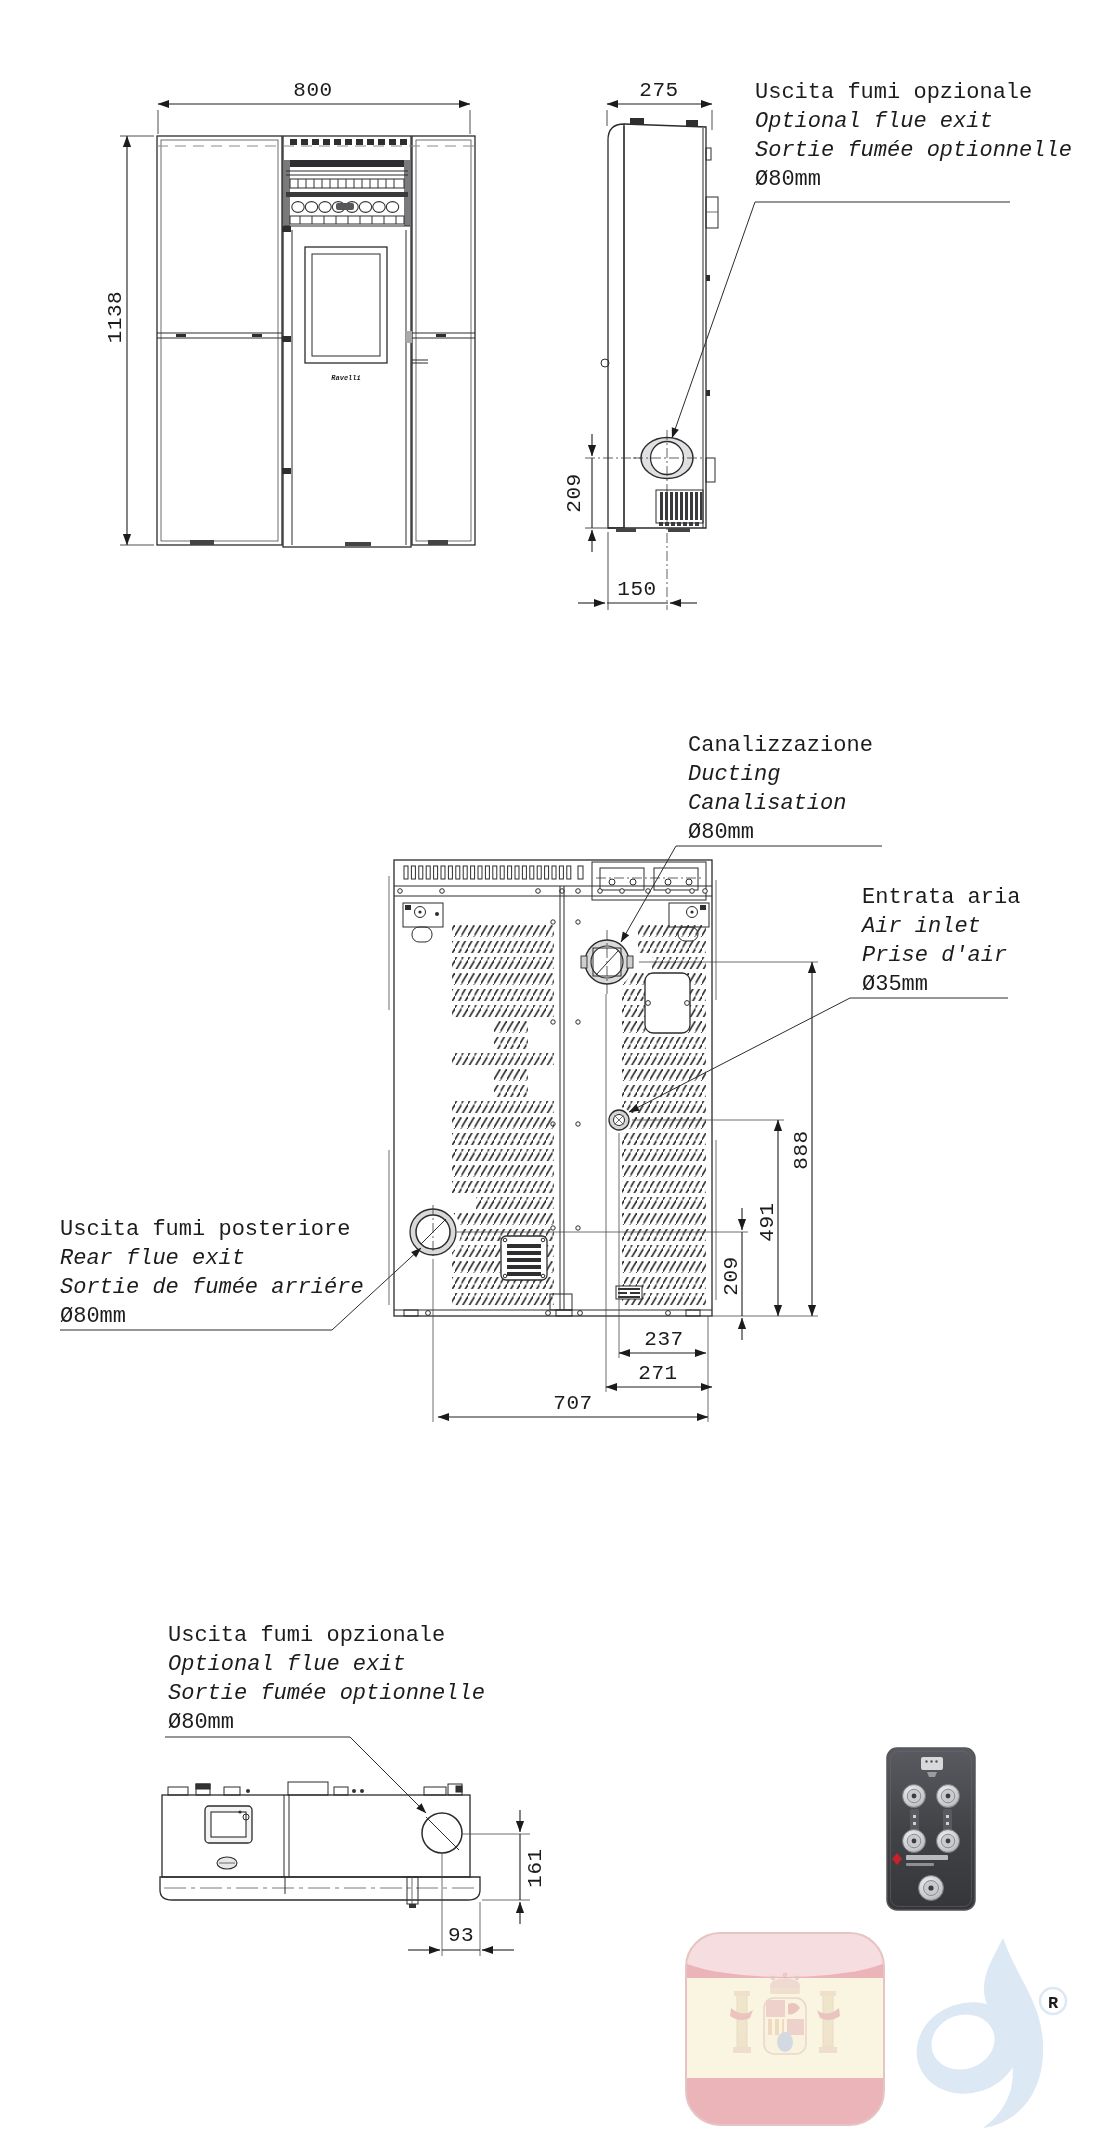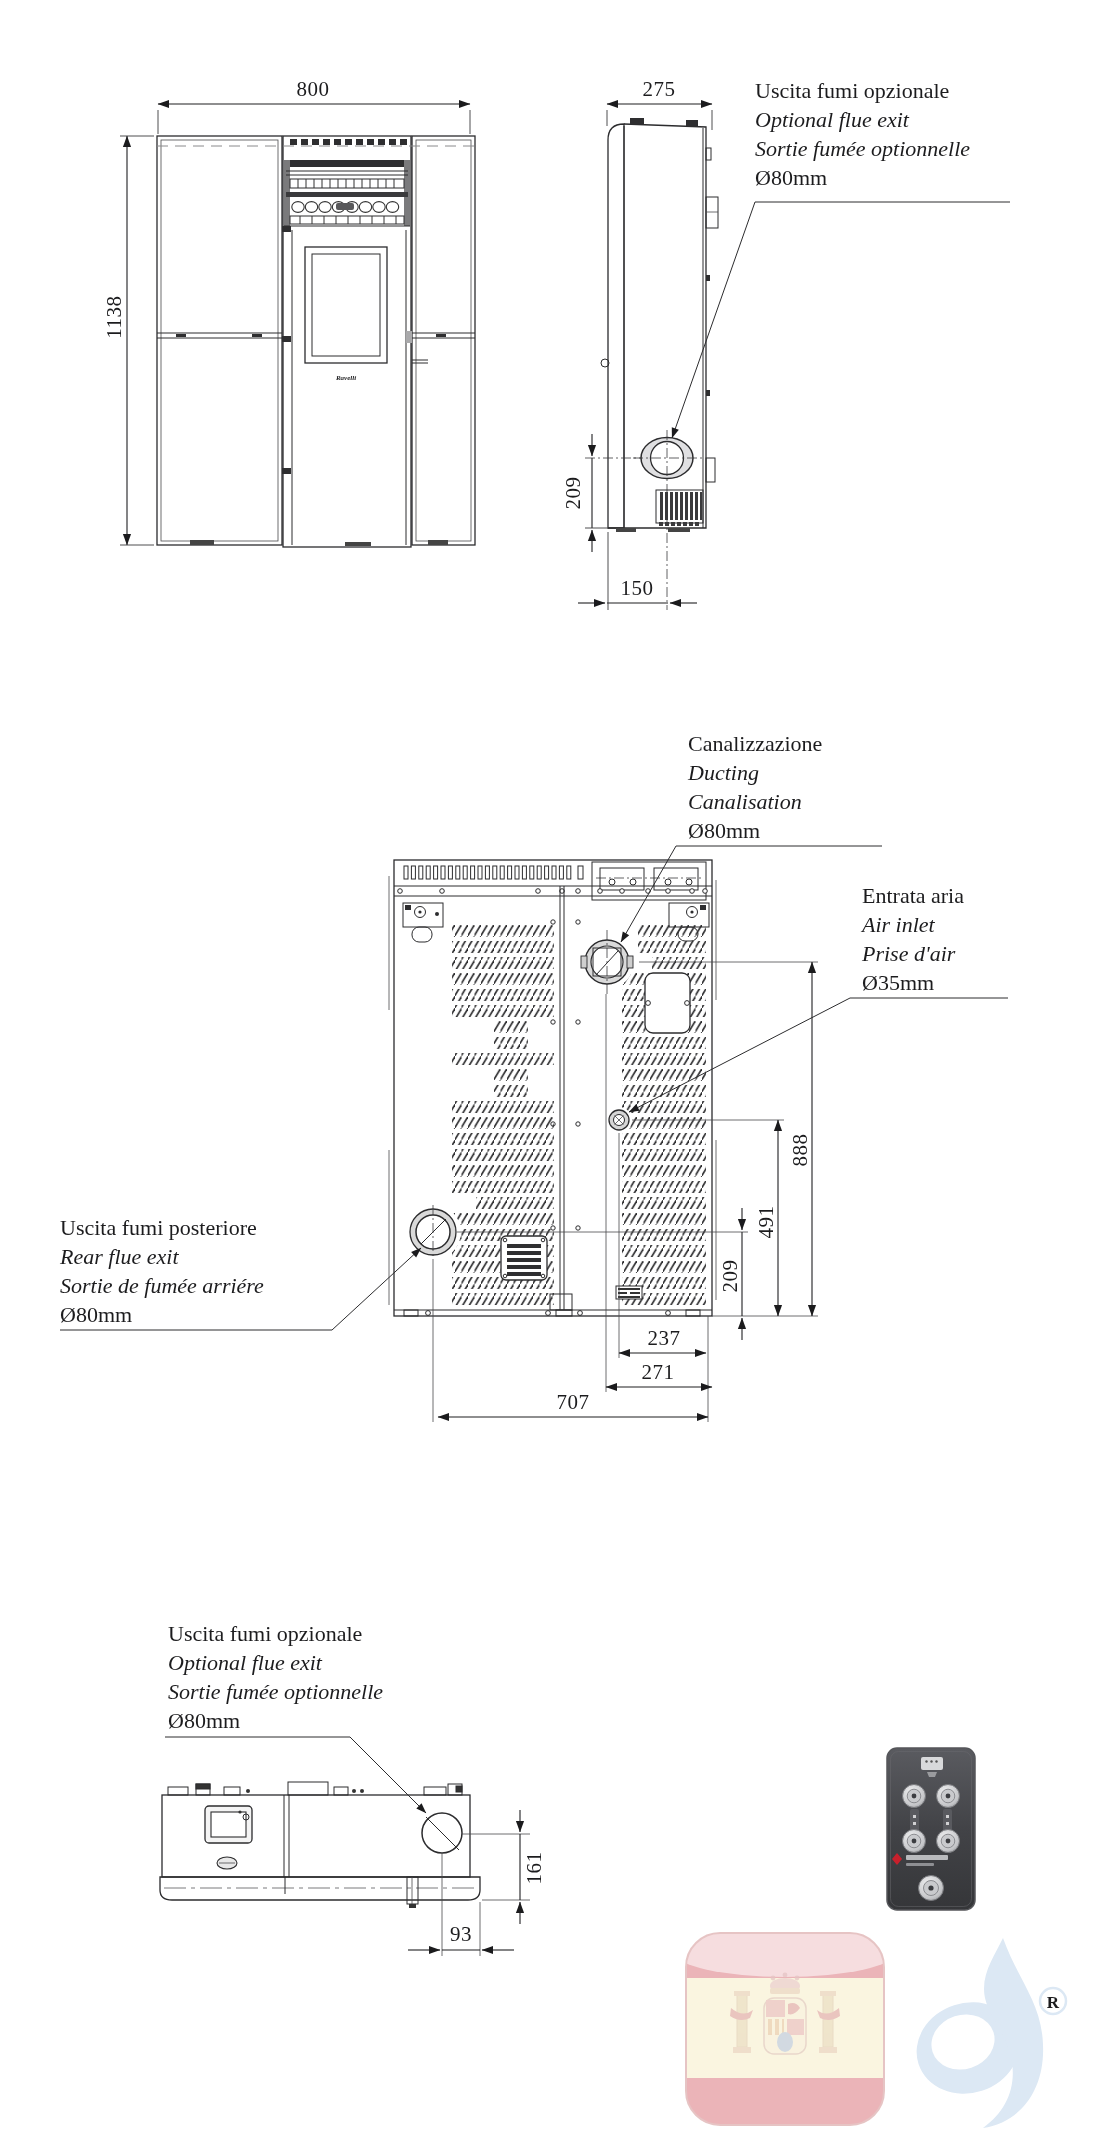--- a/index.html
+++ b/index.html
@@ -1,17 +1,17 @@
 <!DOCTYPE html>
 <html><head>
 <meta charset="utf-8">
 <style>
   html,body{margin:0;padding:0;background:#ffffff;}
   #stage{position:relative;width:1100px;height:2132px;background:#fff;overflow:hidden;
-         font-family:Liberation Serif, serif;}
+         font-family:Liberation Mono, monospace;}
   svg{display:block;}
   .ln{stroke:#2c2c2e;stroke-width:1.3;fill:none;}
   .ln2{stroke:#2c2c2e;stroke-width:1;fill:none;}
   .thin{stroke:#4a4a4c;stroke-width:.8;fill:none;}
   .dimln{stroke:#1f1f21;stroke-width:1.1;fill:none;}
   .ext{stroke:#3a3a3c;stroke-width:.9;fill:none;}
   .dash{stroke:#8a8a8c;stroke-width:1;stroke-dasharray:11 7;fill:none;}
   .cdash{stroke:#3a3a3c;stroke-width:.8;stroke-dasharray:10 3 2 3;fill:none;}
   text{fill:#1c1c1e;}
   .dim{font-size:21px;letter-spacing:.5px;}

